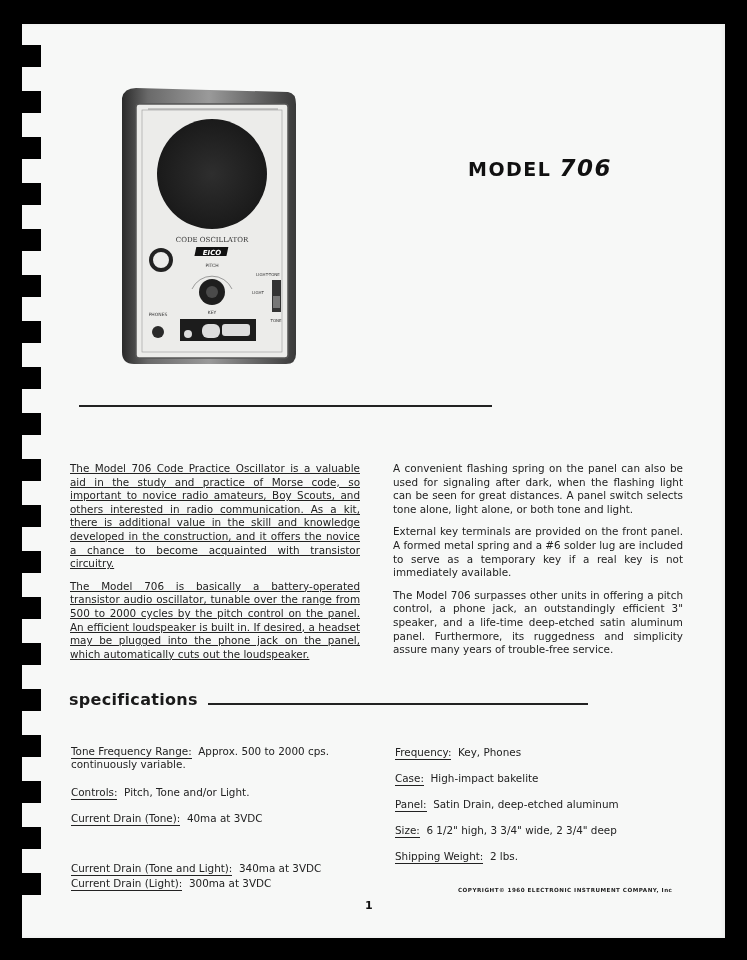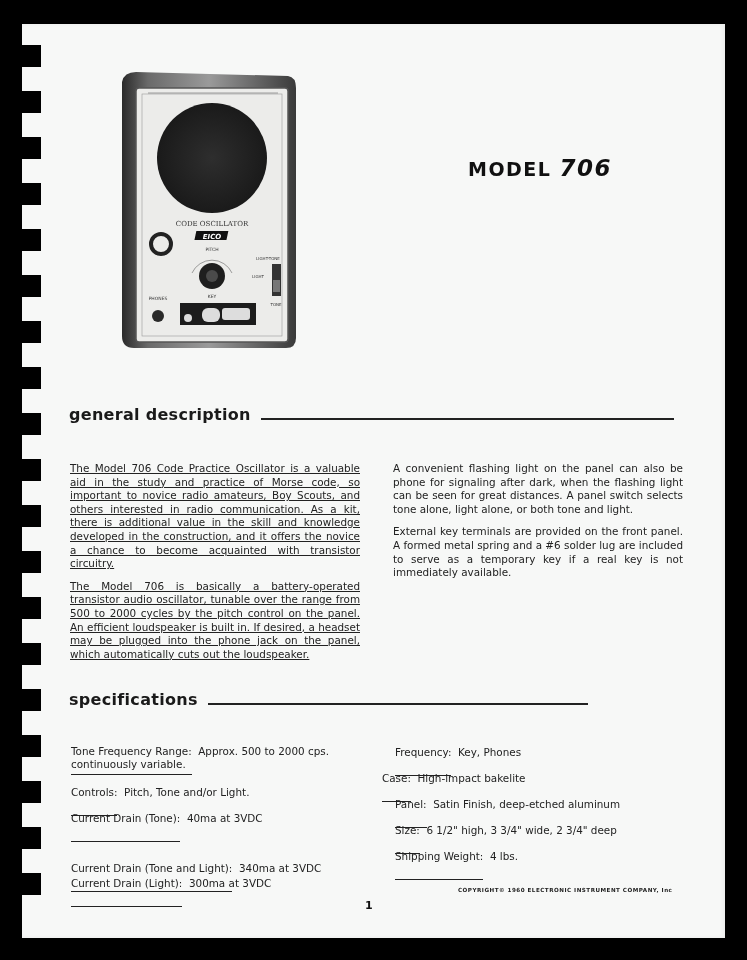--- a/index.html
+++ b/index.html
@@ -1,34 +1,34 @@
 <!DOCTYPE html>
 <html><head>
 <meta charset="utf-8">
 <style>
   html, body { margin:0; padding:0; }
   body { width:747px; height:960px; background:#000; position:relative; overflow:hidden;
          font-family:"DejaVu Sans", sans-serif; color:#1a1a1a; }
   .page { position:absolute; left:22px; top:24px; width:703px; height:914px; background:#f7f8f7;
           box-shadow: inset -2px 0 4px rgba(0,0,0,0.05); }
   .notch { position:absolute; left:22px; width:19px; height:22px; background:#000; }
-  .photo { position:absolute; left:118px; top:68px; width:180px; height:282px; }
+  .photo { position:absolute; left:118px; top:84px; width:180px; height:282px; }
   .title-block { position:absolute; left:420px; top:155px; width:240px; text-align:center;
                  font-family:"DejaVu Sans", sans-serif; font-weight:bold; font-style:italic; color:#111; }
   .model { font-size:19px; letter-spacing:1.5px; font-style:normal; margin-top:0; }
   .model .num { font-size:23px; font-style:italic; }
   .t1 { font-size:22px; letter-spacing:2.5px; margin-top:20px; }
   .t2 { font-size:22px; letter-spacing:2.5px; margin-top:22px; }
   .section-head { position:absolute; left:69px; display:flex; align-items:flex-end; }
   .section-head .label { font-family:"DejaVu Sans", sans-serif; font-weight:bold; font-size:16px; letter-spacing:0.3px; }
   .section-head .rule { border-bottom:2px solid #222; margin-left:10px; margin-bottom:4px; }
   .col { position:absolute; font-size:10.4px; line-height:13.6px; text-align:justify; color:#222; }
   .col p { margin:0 0 9px 0; }
   .spec { position:absolute; font-size:10.4px; color:#222; }
-  .spec .k { border-bottom:1.5px solid #222; padding-bottom:17px; }
+  .spec .k { border-bottom:1.5px solid #222; padding-bottom:1px; }
   .copyright { position:absolute; left:458px; top:887px; font-size:5.6px; font-weight:bold; letter-spacing:0.5px; color:#222; }
   .pagenum { position:absolute; left:365px; top:899px; font-size:11px; font-weight:bold; color:#111; }
 </style>
 </head>
 <body>
 
 <div class="page"></div>
 
 <div>
   <div class="notch" style="top:45px"></div>
@@ -95,32 +95,32 @@
 </div>
 
 <div class="title-block">
   <div class="model">
     <span>MODEL</span>
     <span class="num">706</span>
   </div>
 </div>
 
 <div class="section-head" style="top:405px">
-  <span class="label">general description</span>
   <span class="rule" style="width:413px"></span>
 </div>
 
 <div class="col" style="left:70px; top:462px; width:290px;text-decoration:underline;">
   <p>The Model 706 Code Practice Oscillator is a valuable aid in the study and practice of Morse code, so important to novice radio amateurs, Boy Scouts, and others interested in radio communication.  As a kit, there is additional value in the skill and knowledge developed in the construction, and it offers the novice a chance to become acquainted with transistor circuitry.</p>
   <p>The Model 706 is basically a battery-operated transistor audio oscillator, tunable over the range from 500 to 2000 cycles by the pitch control on the panel.  An efficient loudspeaker is built in.  If desired, a headset may be plugged into the phone jack on the panel, which automatically cuts out the loudspeaker.</p>
 </div>
 
 <div class="col" style="left:393px; top:462px; width:290px;">
-  <p>A convenient flashing light on the panel can also be phone for signaling after dark, when the flashing light can be seen for great distances.  A panel switch selects tone alone, light alone, or both tone and light.</p>
+  <p>A convenient flashing spring on the panel can also be used for signaling after dark, when the flashing light can be seen for great distances.  A panel switch selects tone alone, light alone, or both tone and light.</p>
   <p>External key terminals are provided on the front panel. A formed metal spring and a #6 solder lug are included to serve as a temporary key if a real key is not immediately available.</p>
+  <p>The Model 706 surpasses other units in offering a pitch control,  a phone jack,  an outstandingly efficient 3" speaker,  and a life-time deep-etched satin aluminum panel.  Furthermore, its ruggedness and simplicity assure many years of trouble-free service.</p>
 </div>
 
 <div class="section-head" style="top:690px">
   <span class="label">specifications</span>
   <span class="rule" style="width:380px"></span>
 </div>
 
 <div class="spec" style="left:71px; top:745px; width:290px; line-height:13px;">
   <span class="k">Tone Frequency Range:</span>&nbsp;
   <span>Approx. 500 to 2000 cps. continuously variable.</span>
@@ -139,31 +139,31 @@
 </div>
 <div class="spec" style="left:71px; top:862px;">
   <span class="k">Current Drain (Tone and Light):</span>&nbsp;
   <span>340ma at 3VDC</span>
 </div>
 
 <div class="spec" style="left:395px; top:746px;">
   <span class="k">Frequency:</span>&nbsp;
   <span>Key, Phones</span>
 </div>
-<div class="spec" style="left:382px; top:772px;">
+<div class="spec" style="left:395px; top:772px;">
   <span class="k">Case:</span>&nbsp;
   <span>High-impact bakelite</span>
 </div>
 <div class="spec" style="left:395px; top:798px;">
   <span class="k">Panel:</span>&nbsp;
-  <span>Satin Finish, deep-etched aluminum</span>
+  <span>Satin Drain, deep-etched aluminum</span>
 </div>
 <div class="spec" style="left:395px; top:824px;">
   <span class="k">Size:</span>&nbsp;
   <span>6 1/2" high, 3 3/4" wide, 2 3/4" deep</span>
 </div>
 <div class="spec" style="left:395px; top:850px;">
   <span class="k">Shipping Weight:</span>&nbsp;
-  <span>4 lbs.</span>
+  <span>2 lbs.</span>
 </div>
 
 <div class="copyright">COPYRIGHT© 1960 ELECTRONIC INSTRUMENT COMPANY, Inc</div>
 <div class="pagenum">1</div>
 
 </body></html>

